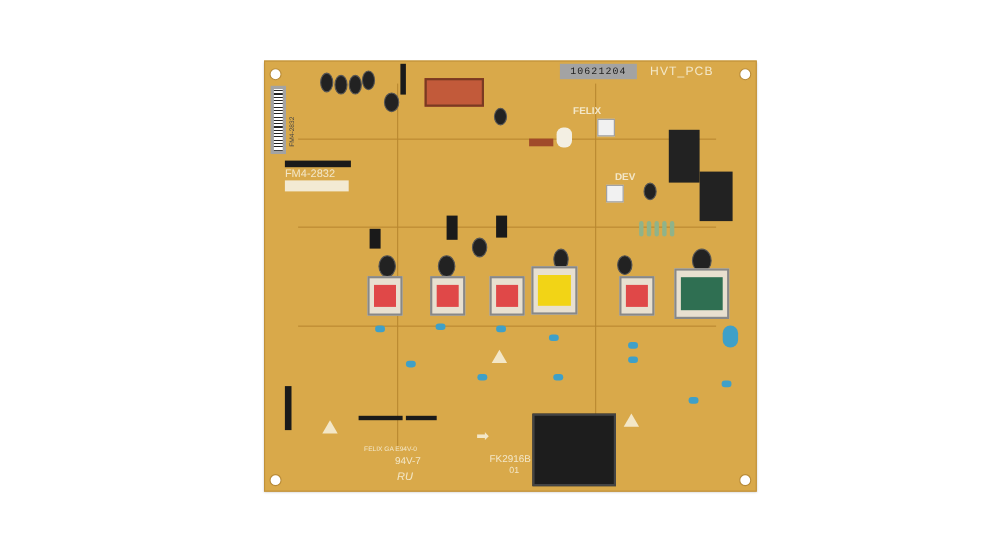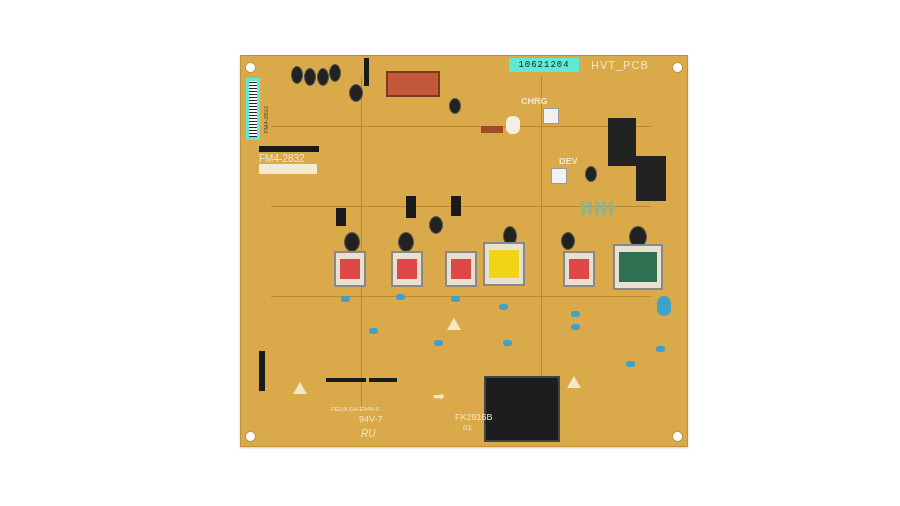--- a/index.html
+++ b/index.html
@@ -1,20 +1,20 @@
 <!DOCTYPE html>
 <html><head>
 <meta charset="utf-8">
 <style>
 html,body{margin:0;padding:0;}
 body{width:900px;height:506px;background:#fff;position:relative;overflow:hidden;font-family:"Liberation Sans",sans-serif;}
 .board{position:absolute;left:240px;top:55px;width:446px;height:390px;background:#d9a94a;border:1px solid #c0913a;box-shadow:0 1px 2px rgba(0,0,0,0.2);}
 .hole{position:absolute;width:9px;height:9px;border-radius:50%;background:#fff;border:1px solid #b88a36;}
 .silk{position:absolute;color:#f3e7c8;font-size:8px;}
-.label{position:absolute;background:#5eead4;color:#222;font-family:"Liberation Mono",monospace;}
+.label{position:absolute;background:#a3a3a3;color:#222;font-family:"Liberation Mono",monospace;}
 .trans{position:absolute;background:#e8e0d0;border:2px solid #888;}
 .trans .core{position:absolute;left:4px;top:6px;right:4px;bottom:6px;}
 .cap{position:absolute;border-radius:50%;background:#222;border:1px solid #555;}
 .capb{position:absolute;width:9px;height:6px;border-radius:3px;background:#3fa0c8;}
 .res{position:absolute;width:4px;height:14px;background:#8fb38a;border-radius:2px;}
 .ic{position:absolute;background:#1a1a1a;}
 .conn{position:absolute;background:#c25a3a;border:2px solid #7a3a22;}
 .hv{position:absolute;background:#1d1d1d;border:2px solid #444;}
 .heat{position:absolute;background:#222;}
 .warn{position:absolute;width:0;height:0;border-left:7px solid transparent;border-right:7px solid transparent;border-bottom:12px solid #f3e7c8;}
@@ -50,21 +50,21 @@
   <div class="conn" style="left:145px;top:15px;width:50px;height:22px"></div>
   <div class="ic" style="left:123px;top:2px;width:5px;height:28px"></div>
 
   <div class="cap" style="left:50px;top:10px;width:10px;height:16px"></div>
   <div class="cap" style="left:63px;top:12px;width:10px;height:16px"></div>
   <div class="cap" style="left:76px;top:12px;width:10px;height:16px"></div>
   <div class="cap" style="left:88px;top:8px;width:10px;height:16px"></div>
   <div class="cap" style="left:108px;top:28px;width:12px;height:16px"></div>
   <div class="cap" style="left:208px;top:42px;width:10px;height:14px"></div>
 
-  <div class="silk" style="left:280px;top:40px;font-size:9px;font-weight:bold;">CHRG</div>
+  <div class="silk" style="left:280px;top:40px;font-size:9px;font-weight:bold;">FELIX</div>
   <div style="position:absolute;left:302px;top:52px;width:14px;height:14px;background:#f1f1f1;border:1px solid #999;"></div>
   <div style="position:absolute;left:265px;top:60px;width:14px;height:18px;background:#f3efe3;border-radius:6px;"></div>
   <div style="position:absolute;left:240px;top:70px;width:22px;height:7px;background:#a04a2a;"></div>
 
   <div class="silk" style="left:318px;top:100px;font-size:9px;font-weight:bold;">DEV</div>
   <div style="position:absolute;left:310px;top:112px;width:14px;height:14px;background:#f1f1f1;border:1px solid #999;"></div>
   <div class="cap" style="left:344px;top:110px;width:10px;height:14px"></div>
 
   <div class="heat" style="left:367px;top:62px;width:28px;height:48px;"></div>
   <div class="heat" style="left:395px;top:100px;width:30px;height:45px;"></div>
@@ -126,15 +126,15 @@
   <div class="ic" style="left:85px;top:322px;width:40px;height:4px"></div>
   <div class="ic" style="left:128px;top:322px;width:28px;height:4px"></div>
 
   <div style="position:absolute;left:192px;top:332px;color:#f3e7c8;font-size:14px;">➡</div>
 
   <div class="hv" style="left:243px;top:320px;width:72px;height:62px"></div>
 
   <div class="silk" style="left:90px;top:350px;font-size:6px;">FELIX GA E94V-0</div>
   <div class="silk" style="left:118px;top:358px;font-size:9px;">94V-7</div>
   <div class="silk" style="left:120px;top:372px;font-size:10px;font-style:italic;">RU</div>
-  <div class="silk" style="left:214px;top:356px;font-size:9px;">FK2916B</div>
+  <div class="silk" style="left:204px;top:356px;font-size:9px;">FK2916B</div>
   <div class="silk" style="left:222px;top:367px;font-size:8px;">01</div>
 </div>
 
 </body></html>

